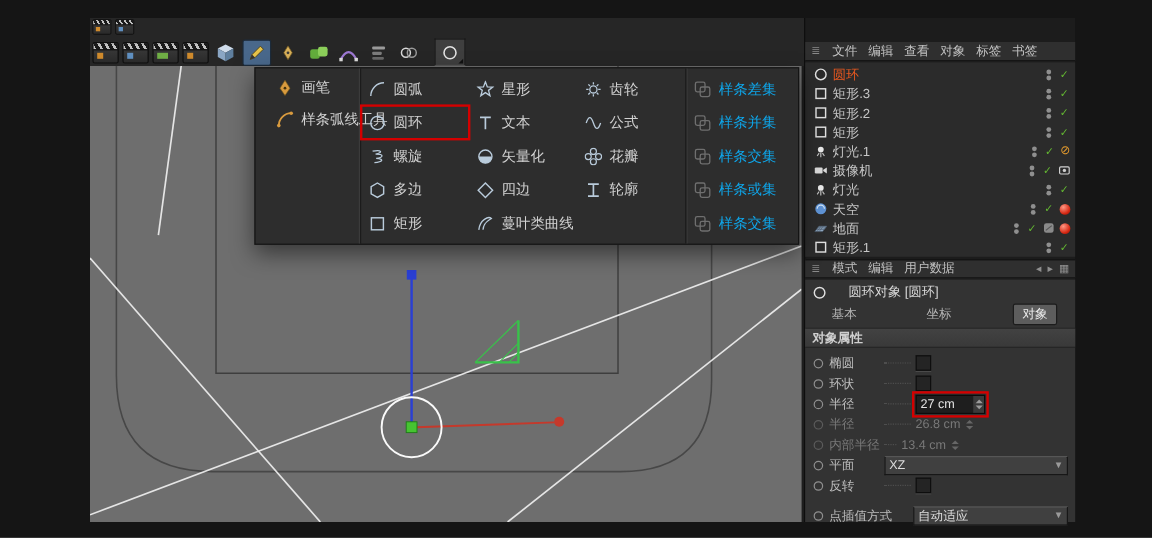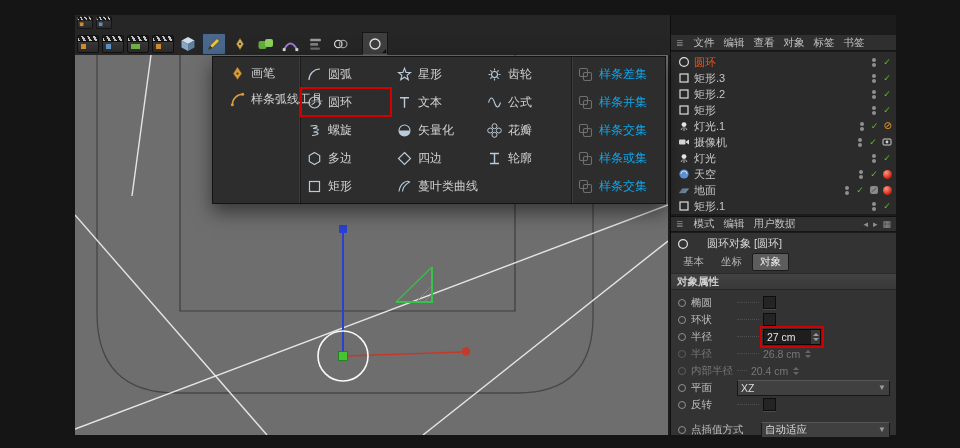--- a/index.html
+++ b/index.html
@@ -60,21 +60,21 @@
   .tagslash{color:#e39a2d;font-size:10px;line-height:10px;flex:none;}
   .tagicon{width:10px;height:10px;flex:none;display:flex;}
 
   .mode-bar{position:absolute;left:0;top:201px;width:100%;height:16px;background:#2f2f2f;border-top:1px solid #101010;
         border-bottom:1px solid #151515;display:flex;align-items:center;gap:9px;padding-left:5px;box-sizing:border-box;
         font-size:10.5px;color:#c2c2c2;}
   .mode-right{margin-left:auto;margin-right:5px;display:flex;gap:5px;color:#8f8f8f;font-size:9px;}
 
   .am{position:absolute;left:0;top:218px;width:100%;bottom:0;background:#333;}
   .am-title{display:flex;align-items:center;gap:18px;height:17px;padding:2px 6px 0;font-size:11px;color:#d8d8d8;}
-  .am-tabs{display:flex;gap:3px;align-items:center;height:17px;padding:1px 5px;font-size:10.5px;color:#b5b5b5;}
+  .am-tabs{display:flex;gap:3px;align-items:center;height:17px;padding:1px 15px;font-size:10.5px;color:#b5b5b5;justify-content:space-between;}
   .am-tab{padding:1px 7px;}
   .am-tab.active{background:#5d5d5d;border:1px solid #1c1c1c;border-radius:2px;color:#efefef;}
   .am-section{height:15px;background:linear-gradient(#424242,#393939);border-top:1px solid #2a2a2a;border-bottom:1px solid #262626;
         font-size:10.5px;font-weight:bold;color:#cfcfcf;display:flex;align-items:center;padding-left:6px;margin-top:2px;}
   .props{padding:4px 0 0 7px;}
   .prow{display:flex;align-items:center;height:17px;font-size:10.5px;color:#bdbdbd;}
   .prow.dim{color:#787878;}
   .kf{width:6px;height:6px;border:1px solid #8f8f8f;border-radius:50%;margin-right:5px;flex:none;}
   .prow.dim .kf{border-color:#5c5c5c;}
   .plabel{width:46px;flex:none;white-space:nowrap;overflow:visible;}
@@ -638,21 +638,21 @@
           <span class="dimval">26.8 cm</span>
           <span class="spin dim" style="background:none;margin-left:3px;">
               <i class="up"></i>
               <i class="dn"></i>
             </span>
         </div>
         <div class="prow dim">
           <span class="kf"></span>
           <span class="plabel">内部半径</span>
           <span class="pleader" style="width:10px;"></span>
-          <span class="dimval">20.4 cm</span>
+          <span class="dimval">13.4 cm</span>
           <span class="spin dim" style="background:none;margin-left:3px;">
               <i class="up"></i>
               <i class="dn"></i>
             </span>
         </div>
         <div class="prow">
           <span class="kf"></span>
           <span class="plabel">平面</span>
           <span class="pdd">
             <span>XZ</span>

